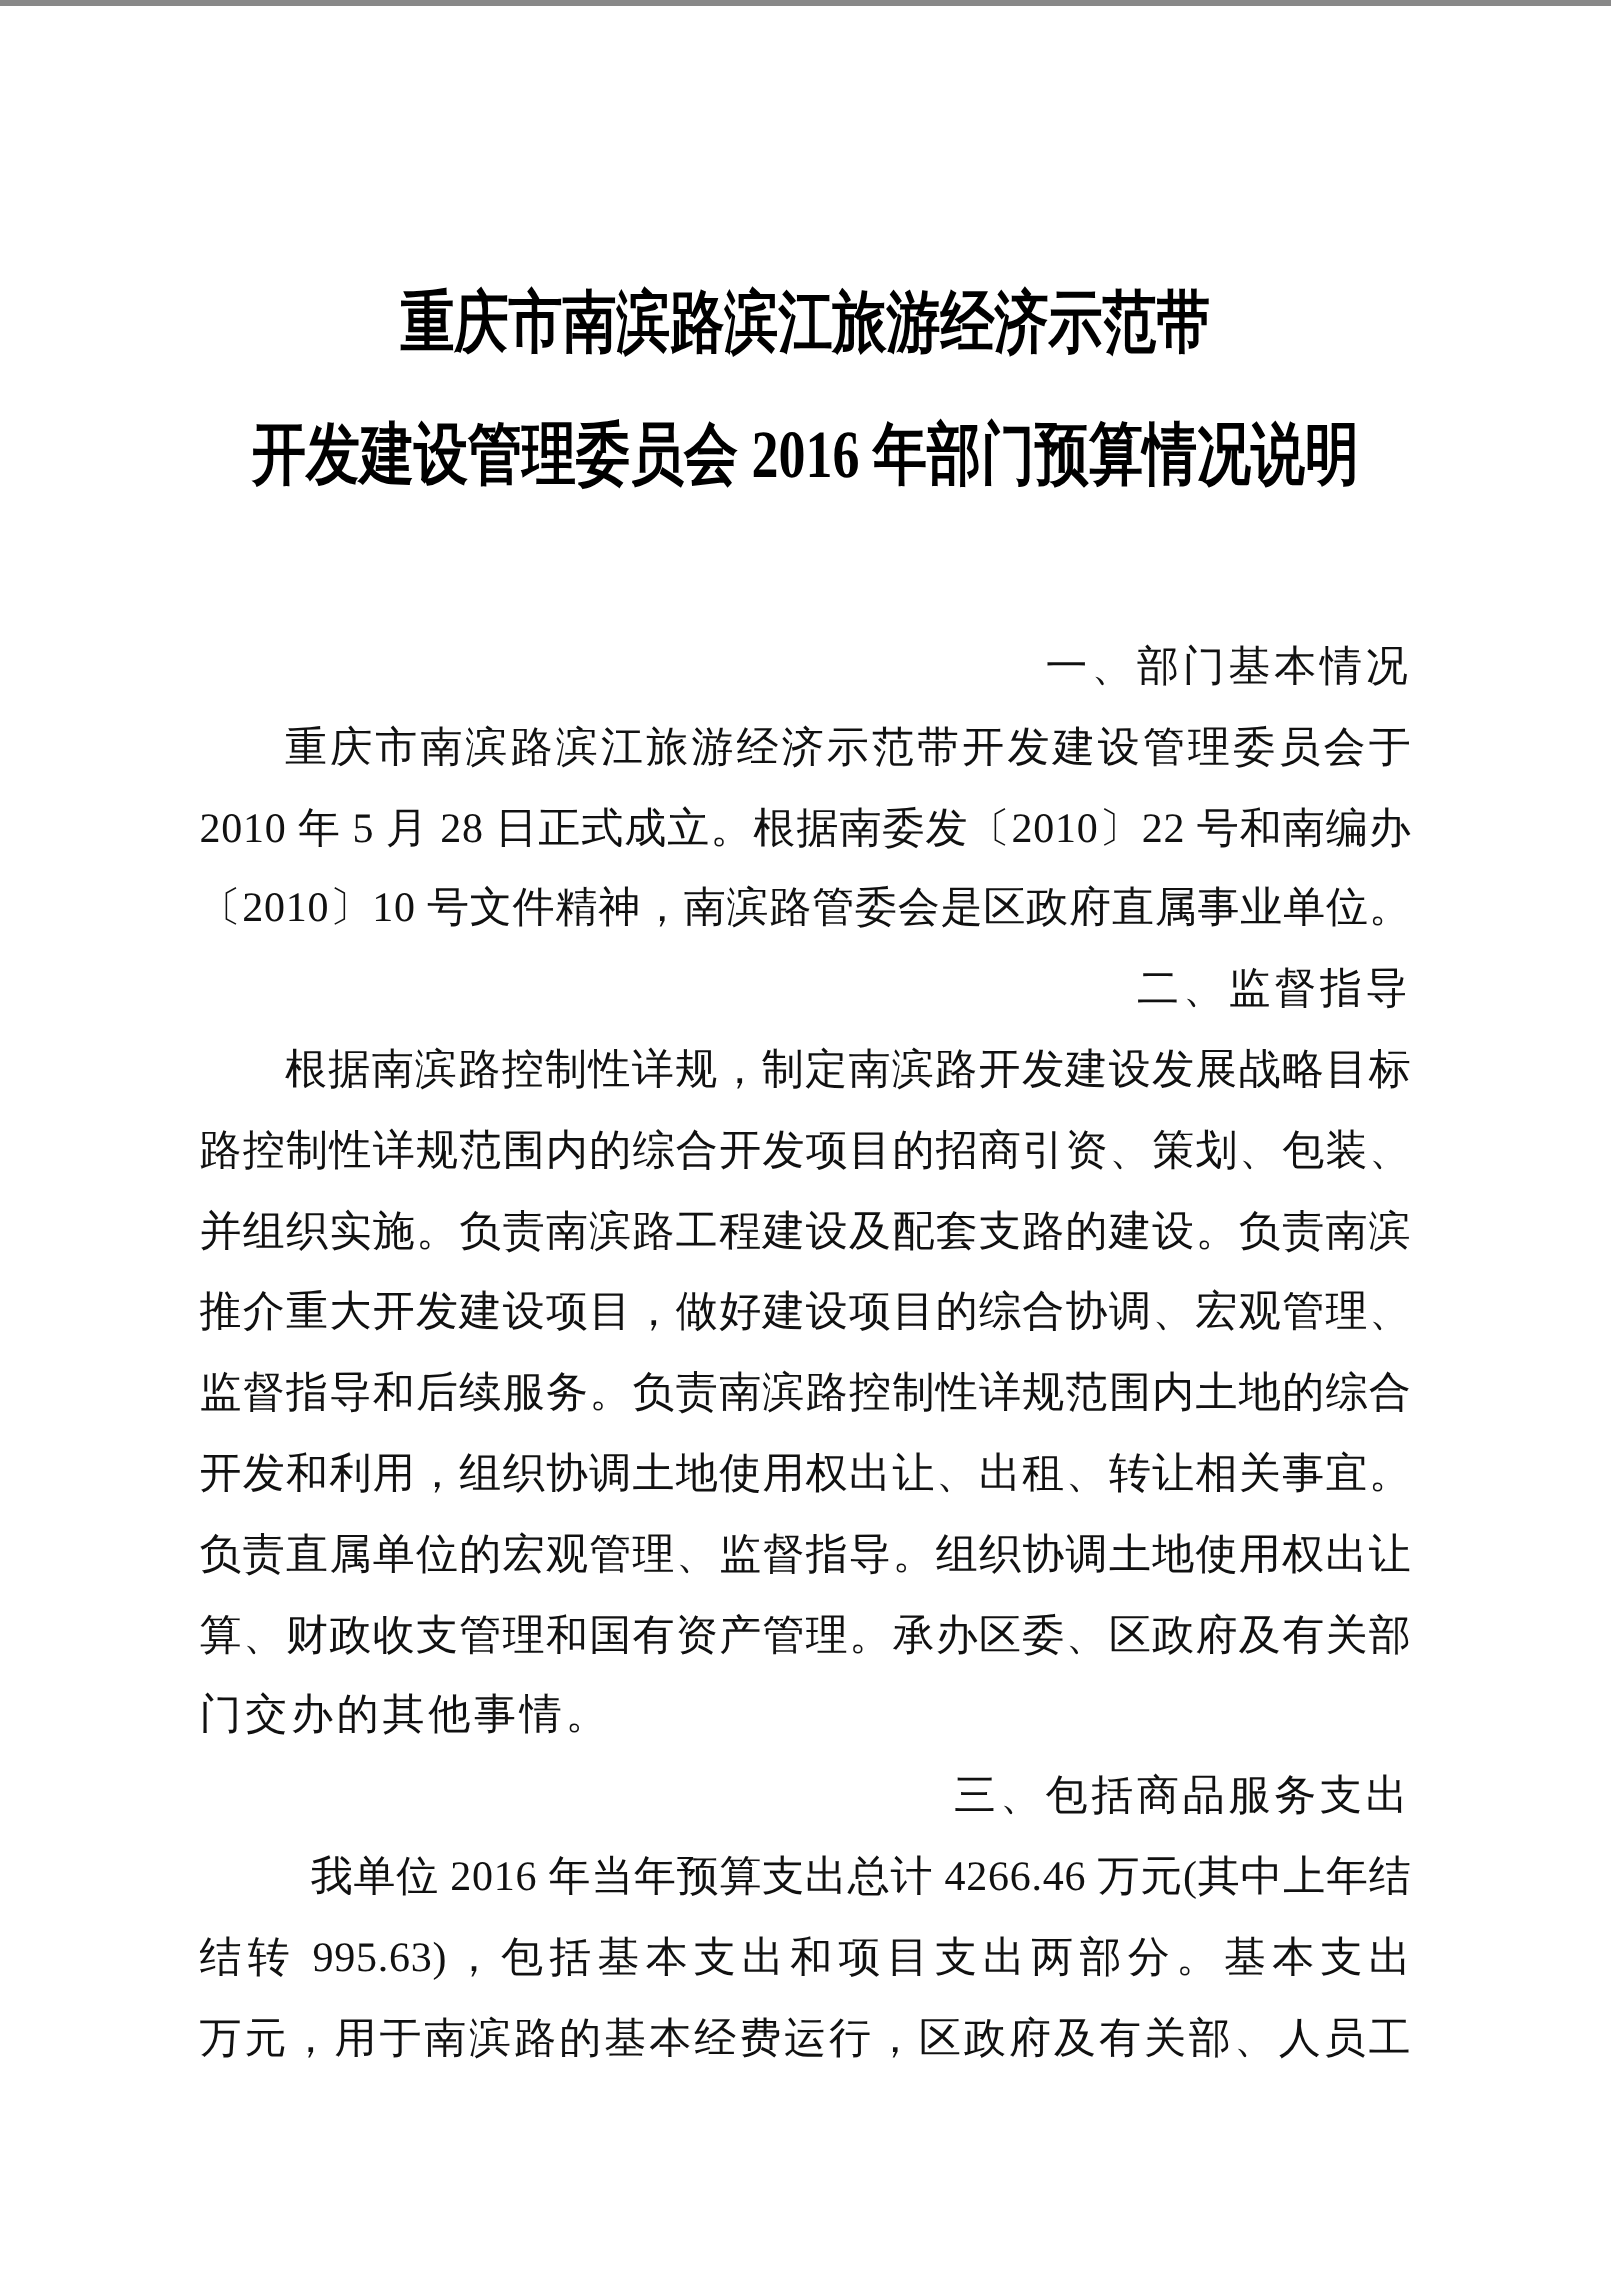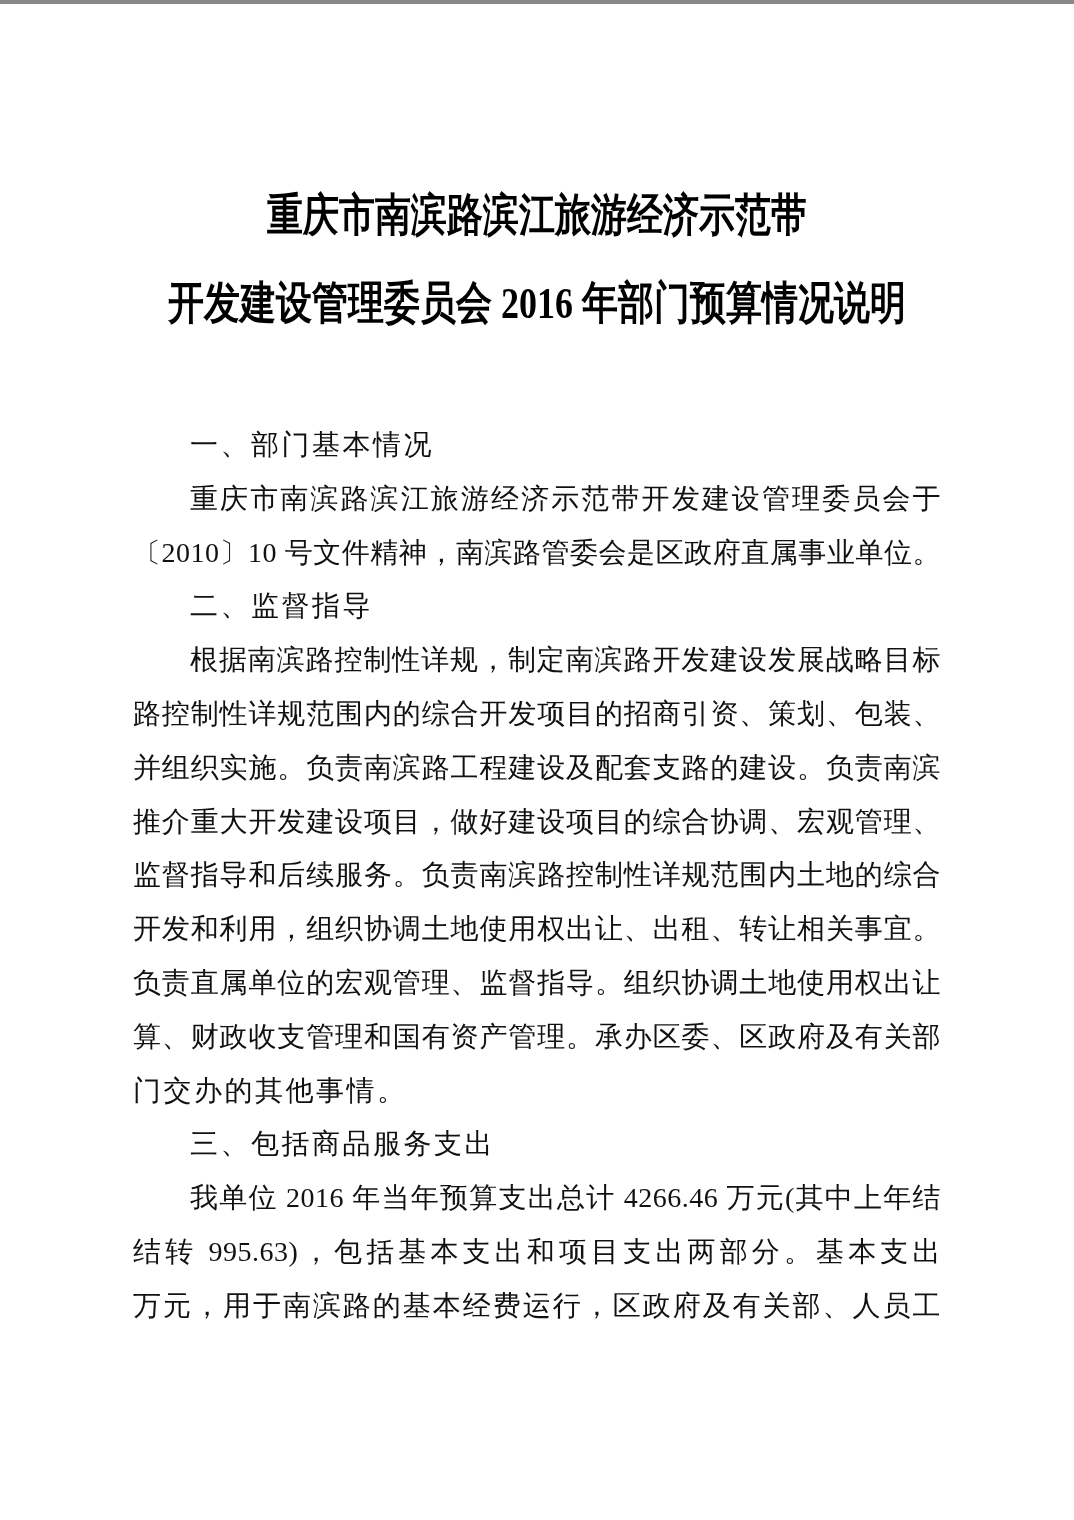--- a/index.html
+++ b/index.html
@@ -47,33 +47,35 @@
     letter-spacing: 2.5px;
     white-space: pre;
   }
   .line.justify {
     text-align: justify;
     text-align-last: justify;
     text-justify: inter-character;
   }
   .line.indent {
     padding-left: 57px;
+    text-align: right;
   }
 </style>
 </head>
 <body>
 
 <div class="page">
   <header class="title-block" id="title-container">
       <div class="title-line">重庆市南滨路滨江旅游经济示范带</div>
       <div class="title-line">开发建设管理委员会 2016 年部门预算情况说明</div>
     </header>
   <main class="body-block" id="body-container">
       <div class="line plain indent">一、部门基本情况</div>
       <div class="line justify indent">重庆市南滨路滨江旅游经济示范带开发建设管理委员会于</div>
+      <div class="line justify">2010 年 5 月 28 日正式成立。根据南委发〔2010〕22 号和南编办</div>
       <div class="line justify">〔2010〕10 号文件精神，南滨路管委会是区政府直属事业单位。</div>
       <div class="line plain indent">二、监督指导</div>
       <div class="line justify indent">根据南滨路控制性详规，制定南滨路开发建设发展战略目标</div>
       <div class="line justify">路控制性详规范围内的综合开发项目的招商引资、策划、包装、</div>
       <div class="line justify">并组织实施。负责南滨路工程建设及配套支路的建设。负责南滨</div>
       <div class="line justify">推介重大开发建设项目，做好建设项目的综合协调、宏观管理、</div>
       <div class="line justify">监督指导和后续服务。负责南滨路控制性详规范围内土地的综合</div>
       <div class="line justify">开发和利用，组织协调土地使用权出让、出租、转让相关事宜。</div>
       <div class="line justify">负责直属单位的宏观管理、监督指导。组织协调土地使用权出让</div>
       <div class="line justify">算、财政收支管理和国有资产管理。承办区委、区政府及有关部</div>

